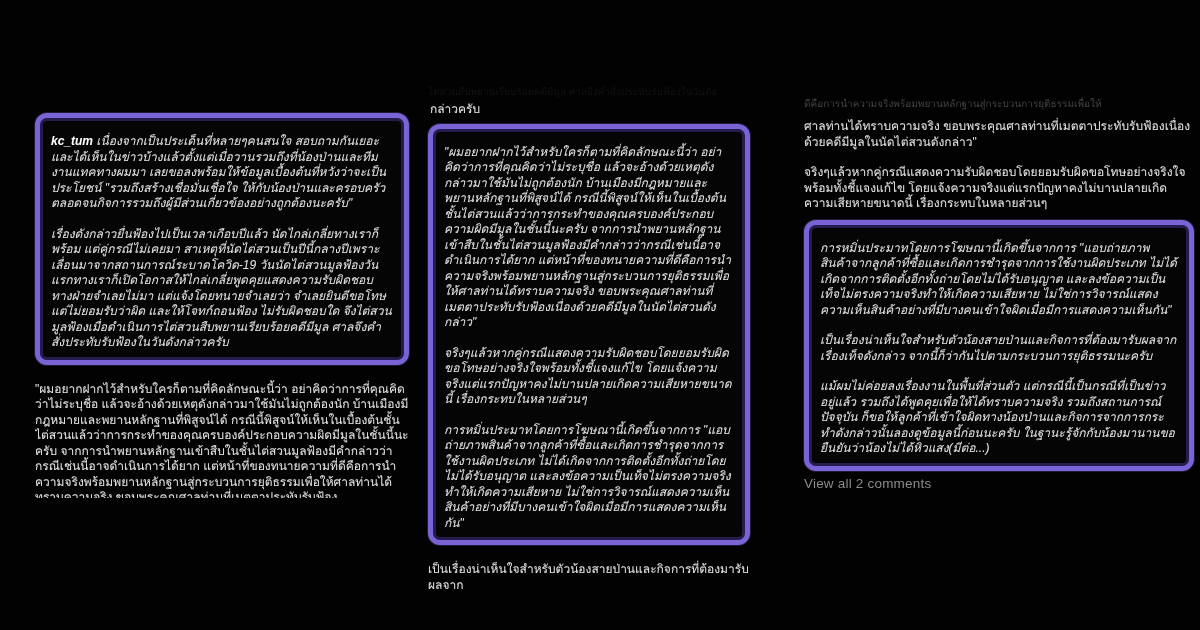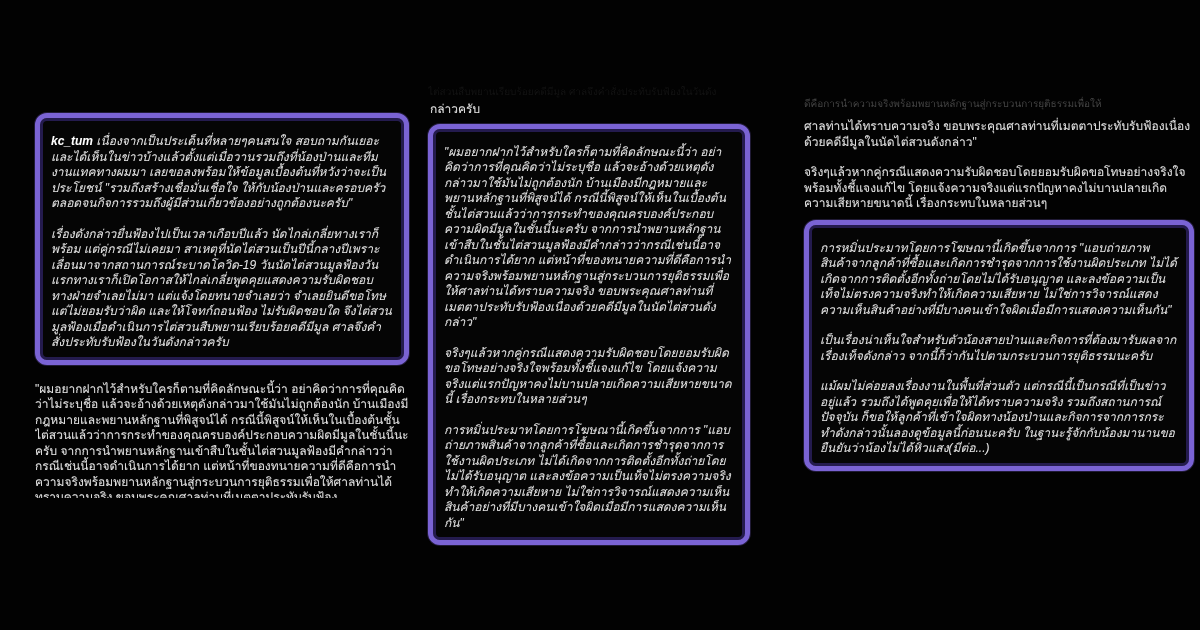--- a/index.html
+++ b/index.html
@@ -57,26 +57,30 @@
 </div>
 
 <div class="col" id="col-mid">
   <div class="faded-line faded-dark">ไต่สวนสืบพยานเรียบร้อยคดีมีมูล ศาลจึงคำสั่งประทับรับฟ้องในวันดัง</div>
   <div class="thai pre-line">กล่าวครับ</div>
   <div class="hl-box">
     <p class="thai">"ผมอยากฝากไว้สำหรับใครก็ตามที่คิดลักษณะนี้ว่า อย่าคิดว่าการที่คุณคิดว่าไม่ระบุชื่อ แล้วจะอ้างด้วยเหตุดังกล่าวมาใช้มันไม่ถูกต้องนัก บ้านเมืองมีกฎหมายและพยานหลักฐานที่พิสูจน์ได้ กรณีนี้พิสูจน์ให้เห็นในเบื้องต้นชั้นไต่สวนแล้วว่าการกระทำของคุณครบองค์ประกอบความผิดมีมูลในชั้นนี้นะครับ จากการนำพยานหลักฐานเข้าสืบในชั้นไต่สวนมูลฟ้องมีคำกล่าวว่ากรณีเช่นนี้อาจดำเนินการได้ยาก แต่หน้าที่ของทนายความที่ดีคือการนำความจริงพร้อมพยานหลักฐานสู่กระบวนการยุติธรรมเพื่อให้ศาลท่านได้ทราบความจริง ขอบพระคุณศาลท่านที่เมตตาประทับรับฟ้องเนื่องด้วยคดีมีมูลในนัดไต่สวนดังกล่าว"</p>
     <p class="thai">จริงๆแล้วหากคู่กรณีแสดงความรับผิดชอบโดยยอมรับผิดขอโทษอย่างจริงใจพร้อมทั้งชี้แจงแก้ไข โดยแจ้งความจริงแต่แรกปัญหาคงไม่บานปลายเกิดความเสียหายขนาดนี้ เรื่องกระทบในหลายส่วนๆ</p>
     <p class="thai">การหมิ่นประมาทโดยการโฆษณานี้เกิดขึ้นจากการ "แอบถ่ายภาพสินค้าจากลูกค้าที่ซื้อและเกิดการชำรุดจากการใช้งานผิดประเภท ไม่ได้เกิดจากการติดตั้งอีกทั้งถ่ายโดยไม่ได้รับอนุญาต และลงข้อความเป็นเท็จไม่ตรงความจริงทำให้เกิดความเสียหาย ไม่ใช่การวิจารณ์แสดงความเห็นสินค้าอย่างที่มีบางคนเข้าใจผิดเมื่อมีการแสดงความเห็นกัน"</p>
   </div>
+  <div class="after-box">
+    <p class="thai">เป็นเรื่องน่าเห็นใจสำหรับตัวน้องสายป่านและกิจการที่ต้องมารับผลจาก</p>
+  </div>
 </div>
 
 <div class="col" id="col-right">
   <div class="faded-line faded-mid">ดีคือการนำความจริงพร้อมพยานหลักฐานสู่กระบวนการยุติธรรมเพื่อให้</div>
   <div style="margin-top:3px;">
     <p class="thai">ศาลท่านได้ทราบความจริง ขอบพระคุณศาลท่านที่เมตตาประทับรับฟ้องเนื่องด้วยคดีมีมูลในนัดไต่สวนดังกล่าว"</p>
     <p class="thai">จริงๆแล้วหากคู่กรณีแสดงความรับผิดชอบโดยยอมรับผิดขอโทษอย่างจริงใจพร้อมทั้งชี้แจงแก้ไข โดยแจ้งความจริงแต่แรกปัญหาคงไม่บานปลายเกิดความเสียหายขนาดนี้ เรื่องกระทบในหลายส่วนๆ</p>
   </div>
   <div class="hl-box" style="margin-top:8px;">
     <p class="thai">การหมิ่นประมาทโดยการโฆษณานี้เกิดขึ้นจากการ "แอบถ่ายภาพสินค้าจากลูกค้าที่ซื้อและเกิดการชำรุดจากการใช้งานผิดประเภท ไม่ได้เกิดจากการติดตั้งอีกทั้งถ่ายโดยไม่ได้รับอนุญาต และลงข้อความเป็นเท็จไม่ตรงความจริงทำให้เกิดความเสียหาย ไม่ใช่การวิจารณ์แสดงความเห็นสินค้าอย่างที่มีบางคนเข้าใจผิดเมื่อมีการแสดงความเห็นกัน"</p>
     <p class="thai">เป็นเรื่องน่าเห็นใจสำหรับตัวน้องสายป่านและกิจการที่ต้องมารับผลจากเรื่องเท็จดังกล่าว จากนี้ก็ว่ากันไปตามกระบวนการยุติธรรมนะครับ</p>
     <p class="thai">แม้ผมไม่ค่อยลงเรื่องงานในพื้นที่ส่วนตัว แต่กรณีนี้เป็นกรณีที่เป็นข่าวอยู่แล้ว รวมถึงได้พูดคุยเพื่อให้ได้ทราบความจริง รวมถึงสถานการณ์ปัจจุบัน ก็ขอให้ลูกค้าที่เข้าใจผิดทางน้องป่านและกิจการจากการกระทำดังกล่าวนั้นลองดูข้อมูลนี้ก่อนนะครับ ในฐานะรู้จักกับน้องมานานขอยืนยันว่าน้องไม่ได้หิวแสง(มีต่อ...)</p>
   </div>
+  <div class="comments-link">View all 2 comments</div>
 </div>
 
 </body></html>

